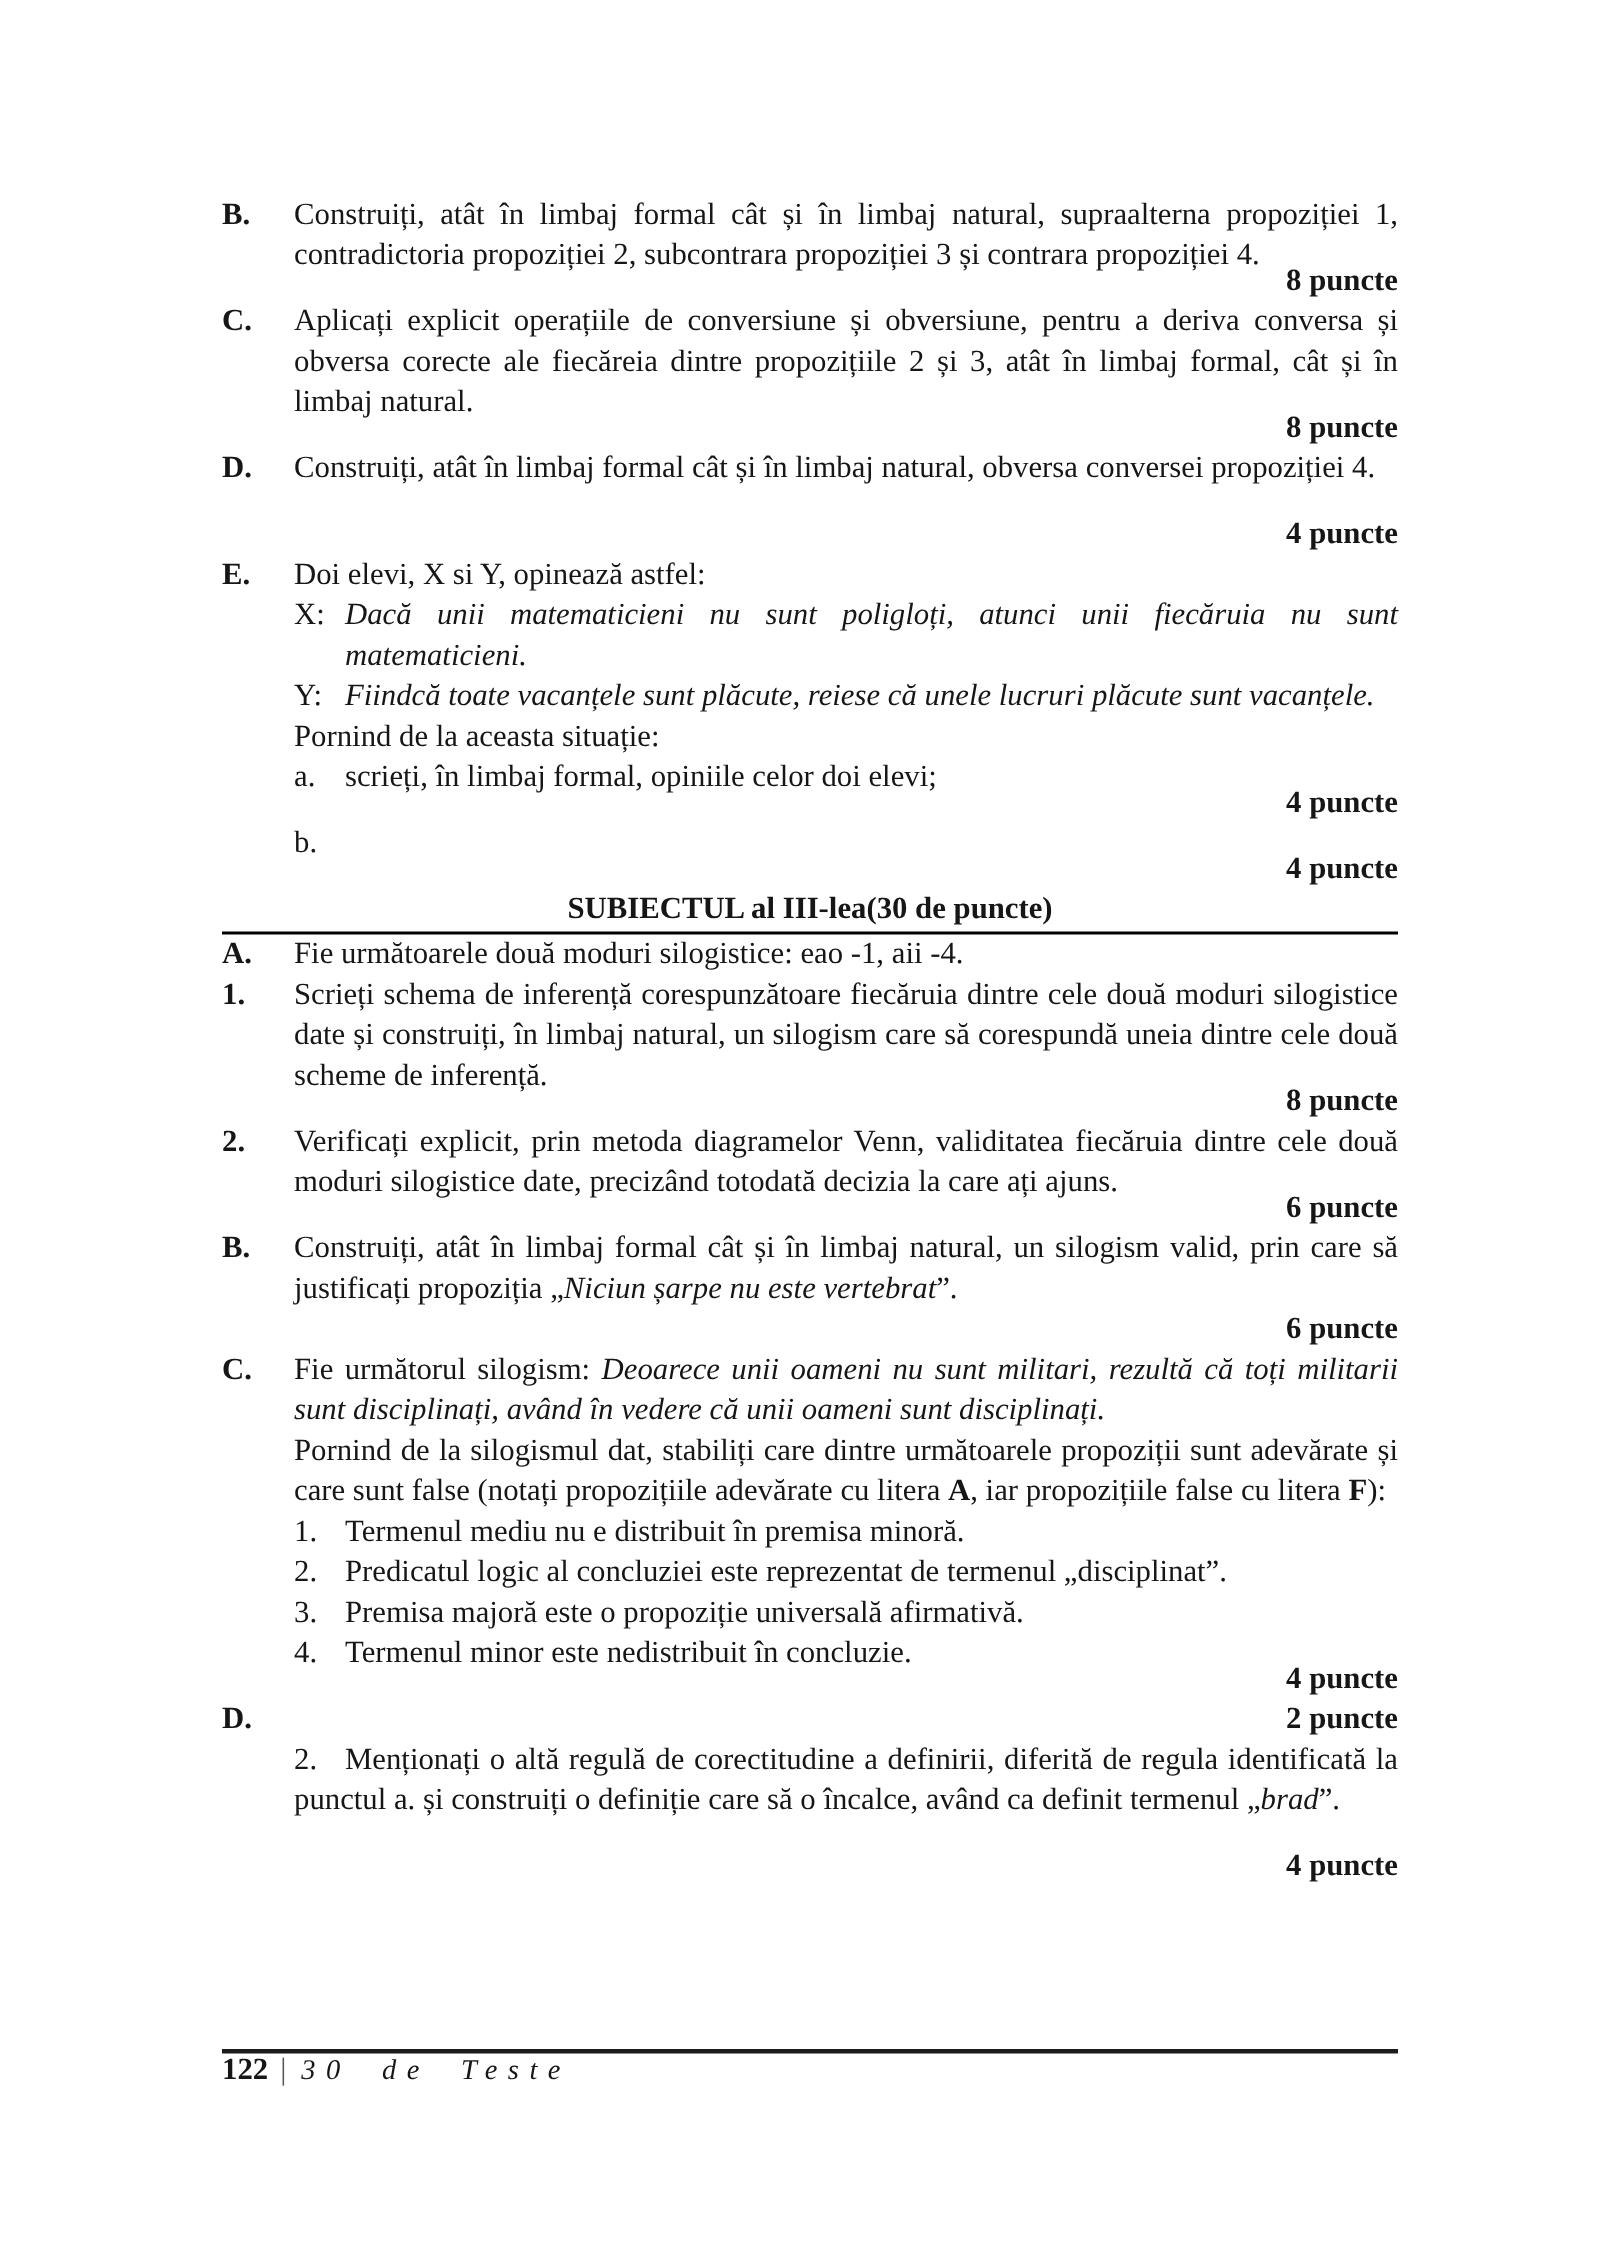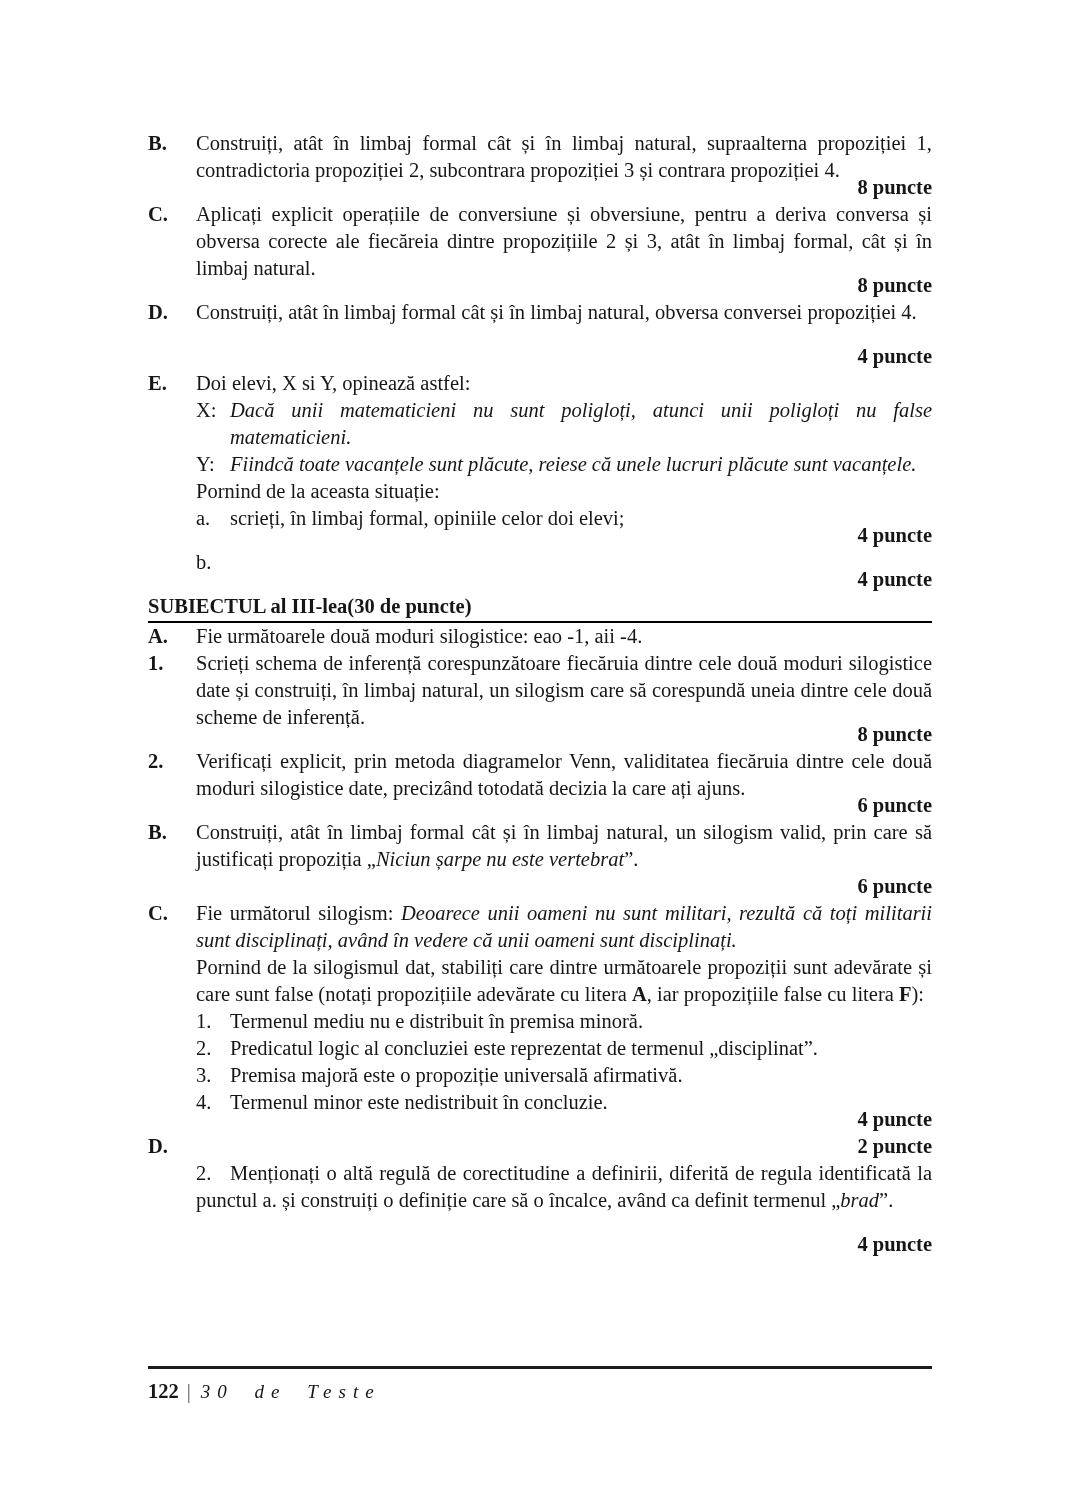--- a/index.html
+++ b/index.html
@@ -22,29 +22,28 @@
   .just { text-align:justify; }
   .pts { float:right; font-weight:bold; padding-left:10px;margin-top:17px; }
   .ptsline { text-align:right; font-weight:bold; }
   .sub { display:flex; }
   .sub > .slabel { flex:0 0 34px; width:34px; }
   .sub > p { flex:1; min-width:0; }
   .it { font-style:italic; }
   .bld { font-weight:bold; }
   .numtab { display:inline-block; width:34px; }
   .heading {
-    display:flex; justify-content:flex-start;
+    display:flex; justify-content:center;
     font-weight:bold;
     border-bottom:2px solid #000;
     padding-bottom:1px;
   }
   .footer {
     position:absolute; left:148px; top:1366px; width:784px;
     border-top:3px solid #1c1c1c;
-    padding-top:11px;
     font-size:20.5px;
   }
   .pagenum { font-weight:bold; }
   .sep { color:#555; margin:0 10px 0 8px; }
   .booktitle { font-style:italic; font-size:19px; letter-spacing:7px; word-spacing:9px; }
 </style>
 </head>
 <body>
 
 <div class="page">
@@ -70,21 +69,21 @@
         <p class="just"><span>Construiți, atât în limbaj formal cât și în limbaj natural, obversa conversei propoziției 4.</span><span class="pts">4 puncte</span></p>
       </div>
     </div>
 
     <div class="item">
       <div class="label">E.</div>
       <div class="body">
         <p>Doi elevi, X si Y, opinează astfel:</p>
         <div class="sub">
           <div class="slabel">X:</div>
-          <p class="just it">Dacă unii matematicieni nu sunt poligloți, atunci unii poligloți nu false matematicieni.</p>
+          <p class="just it">Dacă unii matematicieni nu sunt poligloți, atunci unii fiecăruia nu sunt matematicieni.</p>
         </div>
         <div class="sub">
           <div class="slabel">Y:</div>
           <p class="just it">Fiindcă toate vacanțele sunt plăcute, reiese că unele lucruri plăcute sunt vacanțele.</p>
         </div>
         <p>Pornind de la aceasta situație:</p>
         <div class="sub">
           <div class="slabel">a.</div>
           <p class="just"><span>scrieți, în limbaj formal, opiniile celor doi elevi;</span><span class="pts">4 puncte</span></p>
         </div>

